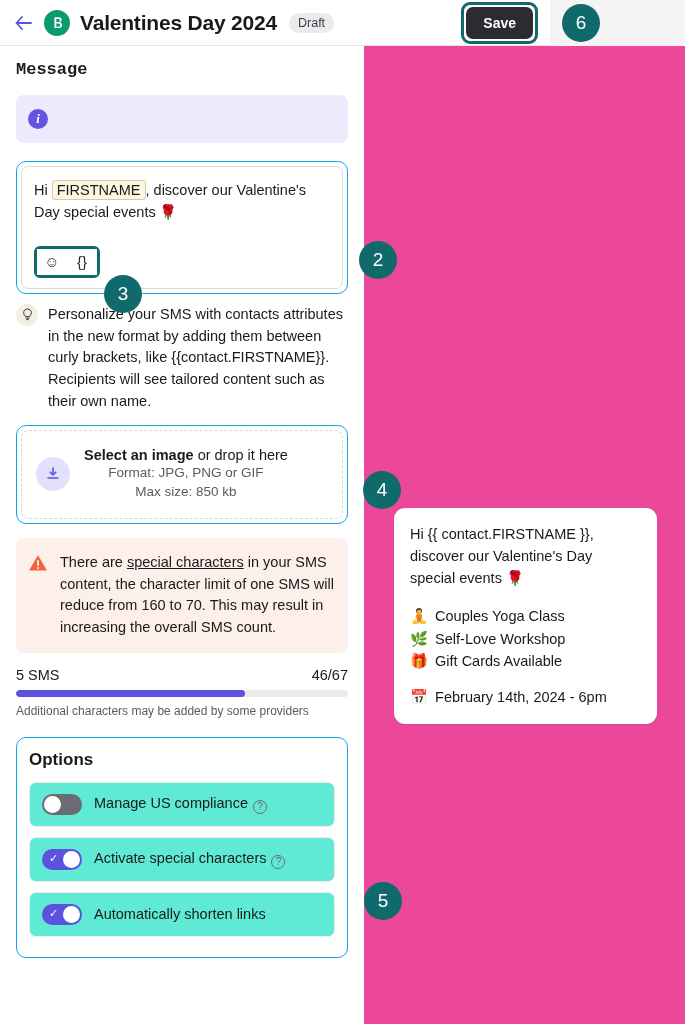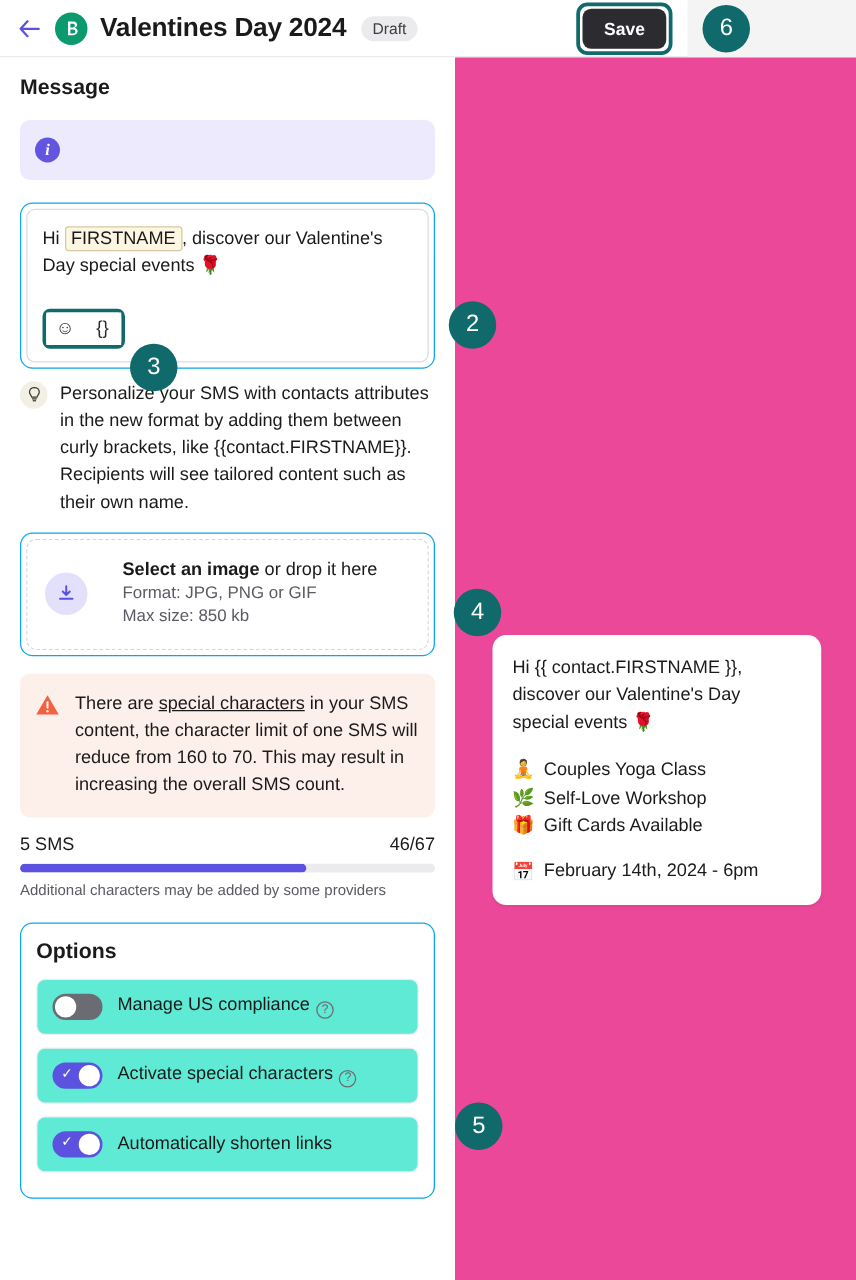--- a/index.html
+++ b/index.html
@@ -29,21 +29,21 @@
   .save-btn { background: #2b2b30; color: #fff; font-size: 14px; font-weight: bold;
     border: none; border-radius: 7px; padding: 8px 17px; cursor: pointer; }
 
   
   .left-col {
     position: absolute; left: 0; top: 46px; width: 364px; height: 978px;
     background: #ffffff; padding: 14px 16px 0 16px; overflow: hidden;
   }
   .right-col { position: absolute; left: 364px; top: 46px; width: 321px; height: 978px; background: #ec4899; }
 
-  .section-title { font-size: 17px; font-weight: bold; color: #1a1a1a; margin-bottom: 16px; }
+  .section-title { font-size: 17px; font-weight: bold; color: #1a1a1a; margin-bottom: 16px; font-family: Liberation Mono, monospace; }
 
   
   .info-banner { background: #eceafc; border-radius: 8px; padding: 14px 14px 14px 12px;
     display: flex; gap: 12px; align-items: flex-start; margin-bottom: 18px; }
   .info-icon { width: 20px; height: 20px; min-width: 20px; border-radius: 50%; background: #6355e0;
     color: #fff; font-size: 13px; font-weight: bold; font-style: italic;
     display: flex; align-items: center; justify-content: center; font-family: "Liberation Serif", serif; }
   .info-text { font-size: 14.5px; color: #1a1a1a; line-height: 1.45; }
 
   
@@ -58,21 +58,21 @@
 
   
   .hint { display: flex; gap: 10px; align-items: flex-start; margin: 10px 0 12px 0; }
   .hint-icon { width: 22px; min-width: 22px; height: 22px; border-radius: 50%; background: #f2efe4;
     display: flex; align-items: center; justify-content: center; font-size: 12px; }
   .hint-text { font-size: 14.5px; color: #1a1a1a; line-height: 1.5; }
 
   
   .upload-outer { margin-bottom: 14px; }
   .upload { border: 1.5px dashed #d6d6da; border-radius: 8px; margin: 4px; padding: 16px 14px;
-    display: flex; gap: 28px; align-items: center; background: #fff; }
+    display: flex; gap: 14px; align-items: center; background: #fff; text-align: center; }
   .upload-icon { width: 34px; height: 34px; min-width: 34px; border-radius: 50%; background: #e3e0fb;
     display: flex; align-items: center; justify-content: center; }
   .upload-title { font-size: 14.5px; color: #1a1a1a; }
   .upload-title b { font-weight: bold; }
   .upload-sub { font-size: 13.5px; color: #5a5a64; line-height: 1.45; }
 
   
   .warn { background: #fdefea; border-radius: 8px; padding: 14px 14px 14px 12px;
     display: flex; gap: 12px; align-items: flex-start; margin-bottom: 14px; }
   .warn-icon { width: 20px; min-width: 20px; height: 18px; position: relative; margin-top: 2px; }

